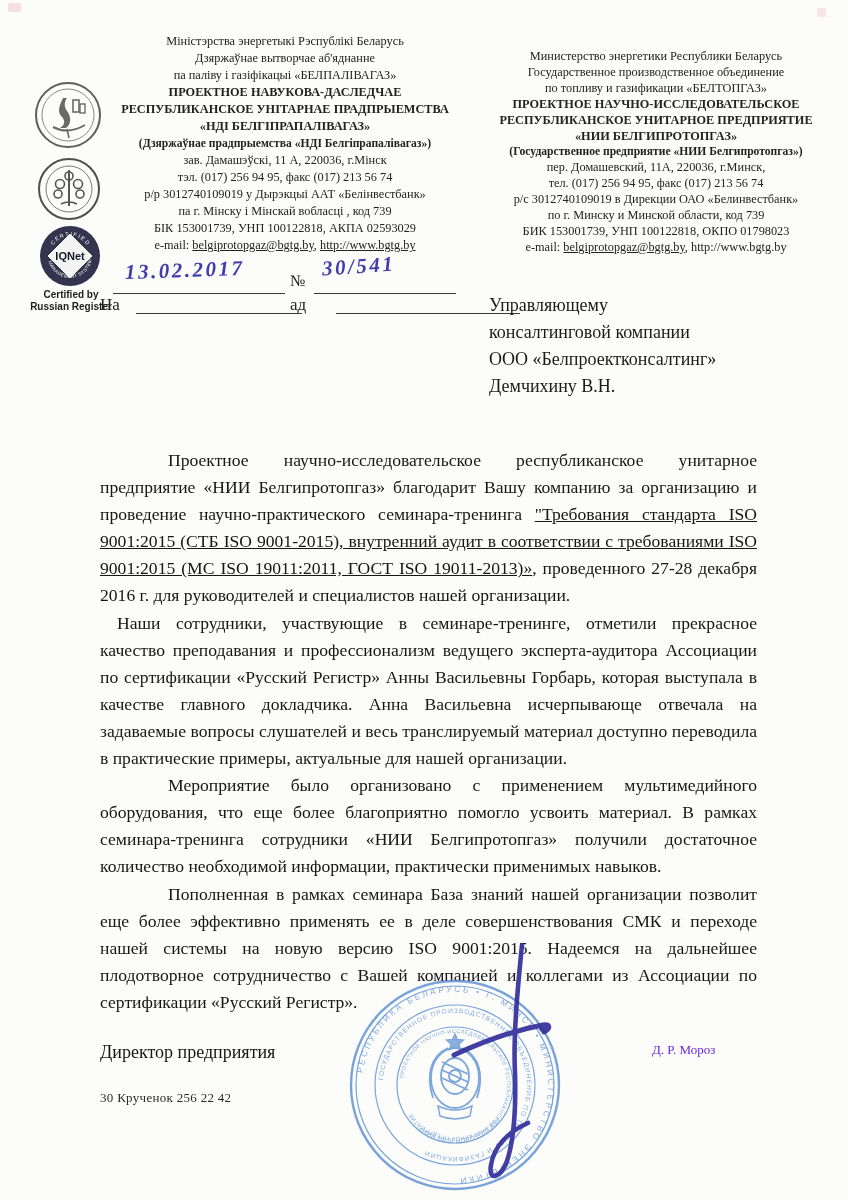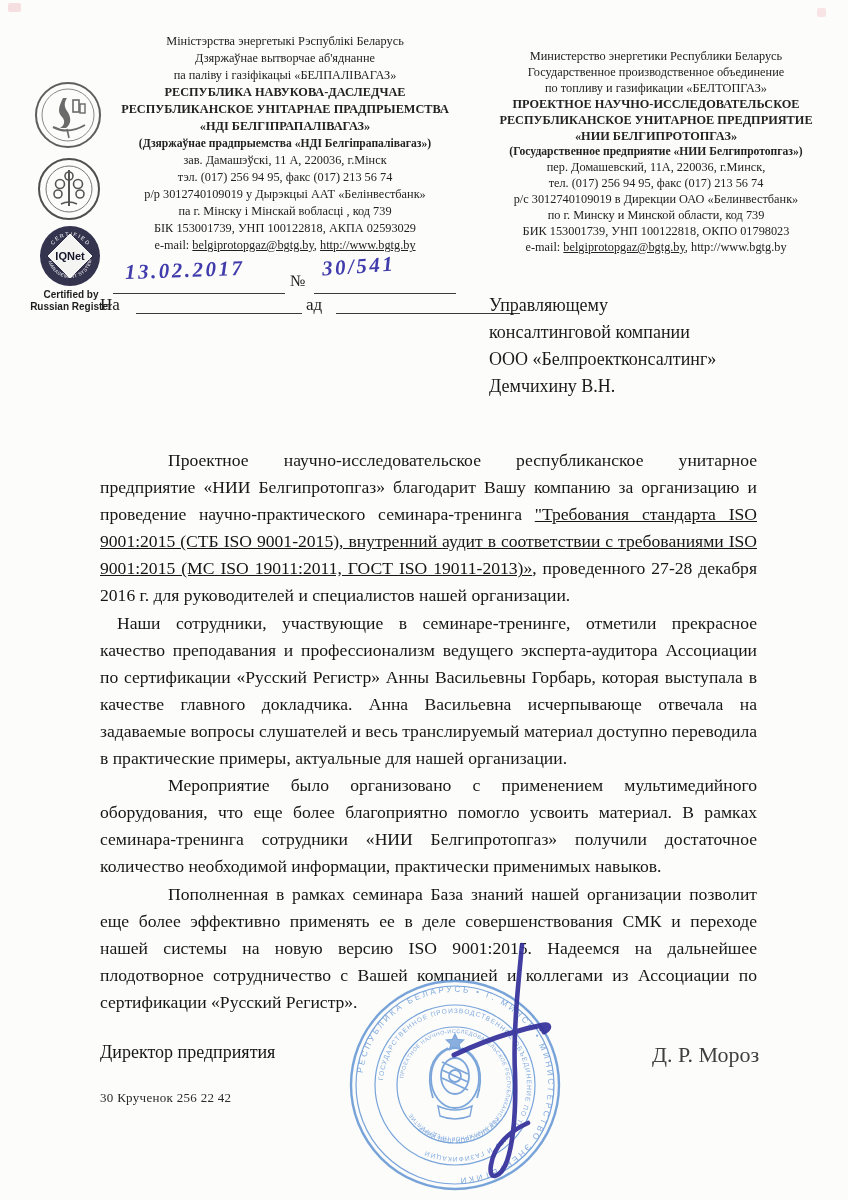--- a/index.html
+++ b/index.html
@@ -20,21 +20,21 @@
   .stat{position:absolute;font-size:17px;color:#222;}
   
   .addr{position:absolute;font-size:18px;line-height:27px;color:#1b1b1b;}
   .subj{position:absolute;font-size:18px;line-height:27px;color:#1b1b1b;}
   .body-text{position:absolute;left:100px;width:657px;font-size:17.6px;line-height:27.1px;
              text-align:justify;color:#161616;}
   .body-text p{margin:0;}
   .ind{text-indent:68px;}
   .ind-sm{text-indent:17px;}
   .sig-title{position:absolute;font-size:18px;color:#161616;text-align:right;}
-  .sig-name{position:absolute;font-size:22px;color:#404040;text-align:center;}
+  .sig-name{position:absolute;font-size:13px;color:#6d28d9;text-align:center;}
   .footer-note{position:absolute;font-size:13px;color:#2a2a2a;letter-spacing:.3px;}
   .caption{position:absolute;text-align:center;font-family:"Liberation Sans",sans-serif;
            font-weight:700;font-size:10px;line-height:11.5px;color:#1d1d1d;}
   .artifact{position:absolute;border-radius:2px;}
   .stamp-wrap{position:absolute;filter:blur(.35px);opacity:.93;}
   .logo{position:absolute;}
 </style>
 </head>
 <body>
 
@@ -79,21 +79,21 @@
 
   <div class="caption" style="left:20px;top:289px;width:102px;">
     <div>Certified by</div>
     <div>Russian Register</div>
   </div>
 
   <div class="hcol" style="left:112px;top:33px;width:346px;">
     <div class="hl">Міністэрства энергетыкі Рэспублікі Беларусь</div>
     <div class="hl">Дзяржаўнае вытворчае аб'яднанне</div>
     <div class="hl">па паліву і газіфікацыі «БЕЛПАЛІВАГАЗ»</div>
-    <div class="hl b">РЕСПУБЛИКА НАВУКОВА-ДАСЛЕДЧАЕ</div>
+    <div class="hl b">ПРОЕКТНОЕ НАВУКОВА-ДАСЛЕДЧАЕ</div>
     <div class="hl b">РЕСПУБЛИКАНСКОЕ УНІТАРНАЕ ПРАДПРЫЕМСТВА</div>
     <div class="hl b">«НДІ БЕЛГІПРАПАЛІВАГАЗ»</div>
     <div class="hl b sm">(Дзяржаўнае прадпрыемства  «НДІ Белгіпрапалівагаз»)</div>
     <div class="hl">зав. Дамашэўскі, 11 А, 220036, г.Мінск</div>
     <div class="hl">тэл. (017) 256 94 95, факс (017) 213 56 74</div>
     <div class="hl">р/р 3012740109019 у Дырэкцыі ААТ «Белінвестбанк»</div>
     <div class="hl">па г. Мінску і Мінскай вобласці , код 739</div>
     <div class="hl">БІК 153001739, УНП 100122818, АКПА 02593029</div>
     <div class="hl">
       <span>e-mail: </span><span class="u">belgiprotopgaz@bgtg.by</span><span>, </span><span class="u">http://www.bgtg.by</span>
@@ -119,21 +119,21 @@
   </div>
 
   <div class="ink" style="left:125px;top:258px;transform:rotate(-2deg);">13.02.2017</div>
   <div class="rule" style="left:113px;top:293px;width:172px;"></div>
   <div class="stat" style="left:290px;top:272px;font-size:16px;">№</div>
   <div class="ink" style="left:322px;top:254px;transform:rotate(-4deg);">30/541</div>
   <div class="rule" style="left:314px;top:293px;width:142px;"></div>
 
   <div class="stat" style="left:100px;top:295px;">На</div>
   <div class="rule" style="left:136px;top:313px;width:166px;"></div>
-  <div class="stat" style="left:306px;top:295px;">ад</div>
+  <div class="stat" style="left:290px;top:295px;">ад</div>
   <div class="rule" style="left:336px;top:313px;width:184px;"></div>
 
   <div class="addr" style="left:489px;top:292px;">
     <div>Управляющему</div>
     <div> консалтинговой компании</div>
     <div>ООО «Белпроектконсалтинг»</div>
     <div>Демчихину В.Н.</div>
   </div>
 
 

